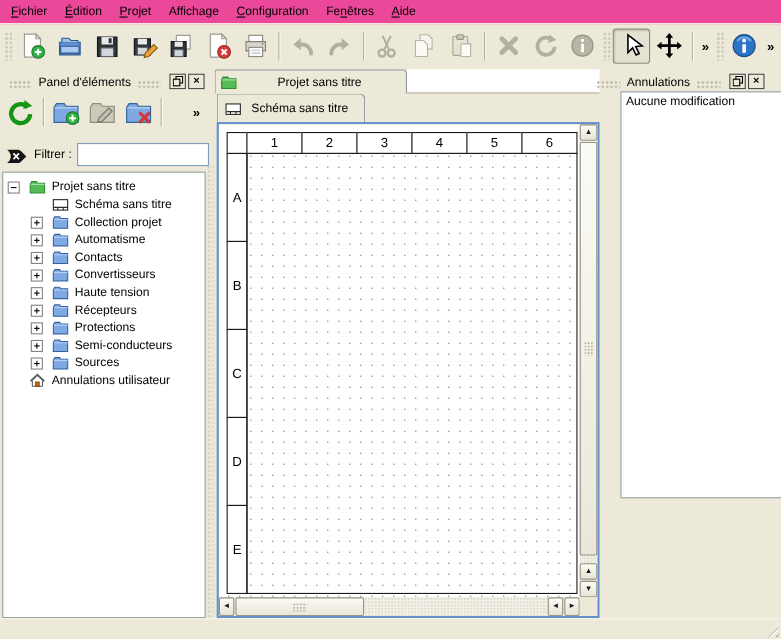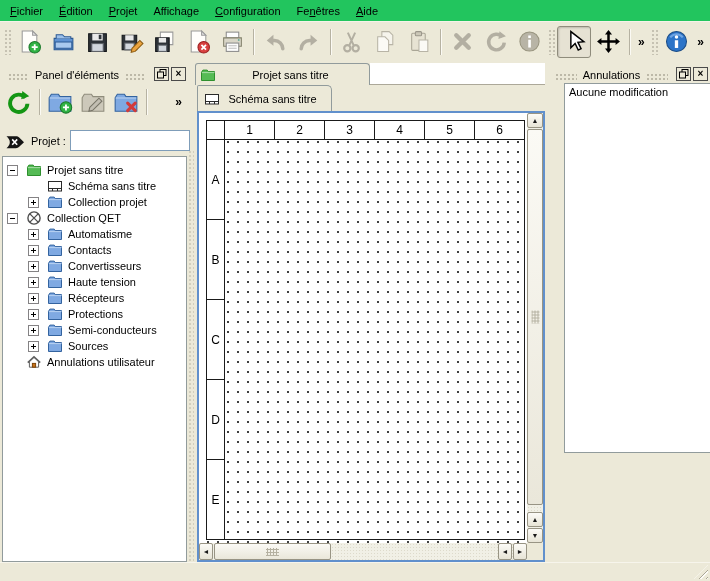--- a/index.html
+++ b/index.html
@@ -4,21 +4,21 @@
 <style>
   * { margin:0; padding:0; box-sizing:border-box; }
   html,body { width:710px; height:581px; overflow:hidden; }
   body { font-family:"Liberation Sans","DejaVu Sans",sans-serif; font-size:11px; color:#000;
          background:#ece9d8; position:relative; }
   .dots-tex { background-image:radial-gradient(circle,#bdb9a8 1px,rgba(0,0,0,0) 1.2px);
               background-size:4px 4px; }
 
   
   #menubar { position:absolute; left:0; top:0; width:710px; height:22px;
-             display:flex; align-items:center; padding-left:2px; background:#22c55e;
+             display:flex; align-items:center; padding-left:2px; background:#ec4899;
              border-bottom:1px solid #f5f3e9; }
   .menu-item { padding:3px 8px; white-space:nowrap; cursor:default; }
   .menu-item u { text-decoration:underline; }
 
   
   #main-toolbar { position:absolute; left:0; top:22px; width:710px; height:39px;
                   display:flex; align-items:center; padding:0 2px; }
   .tb-handle { width:7px; height:26px; margin:0 2px;
                background-image:radial-gradient(circle,#c6c2b2 1px,rgba(0,0,0,0) 1.2px);
                background-size:4px 4px; }
@@ -354,21 +354,21 @@
     <div class="tb-overflow" style="margin-left: 20px;">»</div>
   </div>
 
 <div id="filter-row">
   <span id="filter-clear" style="display:flex;margin-right:6px;">
       <svg width="21" height="16.38" viewBox="0 0 21 16">
         <path d="M2.5 3h9.5c1.2 0 2.4.5 3.2 1.4L20 9l-4.8 4.6c-.8.9-2 1.4-3.2 1.4H2.5c2.2-2 3.3-3.7 3.3-6S4.7 5 2.5 3z" fill="#151515"></path>
         <path d="M8.2 6.2l5 5.4M13.2 6.2l-5 5.4" stroke="#fff" stroke-width="1.6"></path>
       </svg>
     </span>
-  <span>Projet :</span>
+  <span>Filtrer :</span>
   <input id="filter-input" type="text" value="" style="">
 </div>
 
 <div id="tree">
     <div class="tree-row">
       <span style="flex: 0 0 auto; width: 4px;"></span>
       <span class="exp"></span>
       <span style="flex: 0 0 auto; width: 8px;"></span>
       <span class="tree-ico">
         <svg width="16" height="16" viewBox="0 0 16 16">
@@ -394,32 +394,20 @@
       <span style="flex: 0 0 auto; width: 25px;"></span>
       <span class="exp plus"></span>
       <span style="flex: 0 0 auto; width: 8px;"></span>
       <span class="tree-ico">
         <svg width="16" height="16" viewBox="0 0 16 16">
           <path d="M1.5 5.3l1.4-2.2h4.3l1 1.5h6.3v8.9H1.5z" fill="#7fa9e2" stroke="#33639f"></path>
           <path d="M2 5.6h12.5" stroke="#b9d2f1"></path>
         </svg>
       </span>
       <span class="tree-label">Collection projet</span>
-    </div>
-    <div class="tree-row">
-      <span style="flex: 0 0 auto; width: 4px;"></span>
-      <span class="exp"></span>
-      <span style="flex: 0 0 auto; width: 8px;"></span>
-      <span class="tree-ico">
-        <svg width="16" height="16" viewBox="0 0 16 16">
-          <circle cx="8" cy="8" r="6.1" fill="#fff" stroke="#4e4e4e" stroke-width="1.4"></circle>
-          <path d="M3.9 3.9l8.2 8.2M12.1 3.9L3.9 12.1" stroke="#4e4e4e" stroke-width="1.3"></path>
-        </svg>
-      </span>
-      <span class="tree-label">Collection QET</span>
     </div>
     <div class="tree-row">
       <span style="flex: 0 0 auto; width: 25px;"></span>
       <span class="exp plus"></span>
       <span style="flex: 0 0 auto; width: 8px;"></span>
       <span class="tree-ico">
         <svg width="16" height="16" viewBox="0 0 16 16">
           <path d="M1.5 5.3l1.4-2.2h4.3l1 1.5h6.3v8.9H1.5z" fill="#7fa9e2" stroke="#33639f"></path>
           <path d="M2 5.6h12.5" stroke="#b9d2f1"></path>
         </svg>
@@ -595,21 +583,21 @@
     <div class="sb-btn" style="right:15px;top:0;width:14px;height:17px;">
         <span>◄</span>
       </div>
     <div class="sb-btn" style="right:0;top:0;width:14px;height:17px;">
         <span>►</span>
       </div>
   </div>
   <div id="sb-corner"></div>
 </div>
 
-<div class="dock-title" style="left:549px;top:64px;width:159px;">
+<div class="dock-title" style="left:536px;top:64px;width:159px;">
   <div class="tex dots-tex"></div>
   <div class="cap">Annulations</div>
   <div class="tex dots-tex"></div>
   <div class="dock-btn">
     <svg width="10" height="10" viewBox="0 0 10 10">
         <rect x="3" y="0.5" width="6" height="6" fill="#ece9d8" stroke="#000"></rect>
         <rect x="0.5" y="3" width="6" height="6" fill="#ece9d8" stroke="#000"></rect>
       </svg>
   </div>
   <div class="dock-btn">

